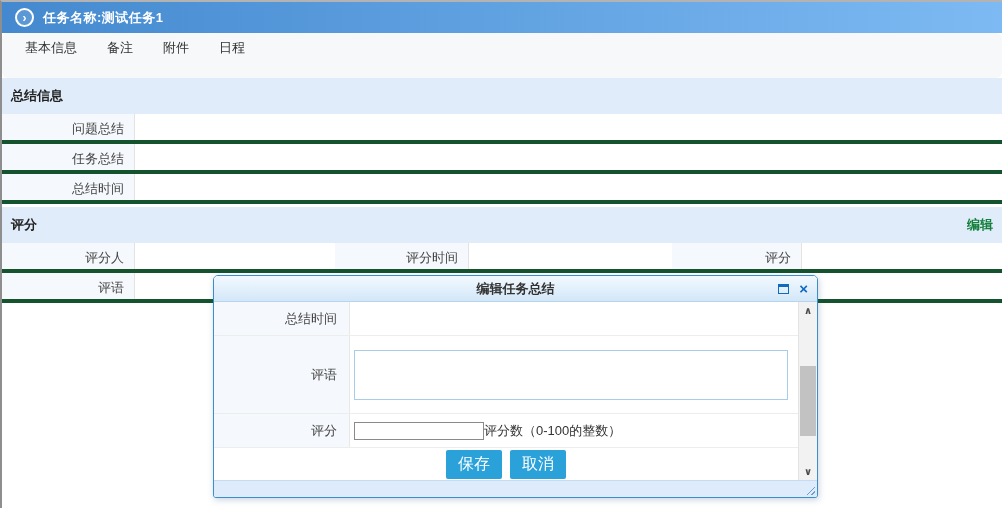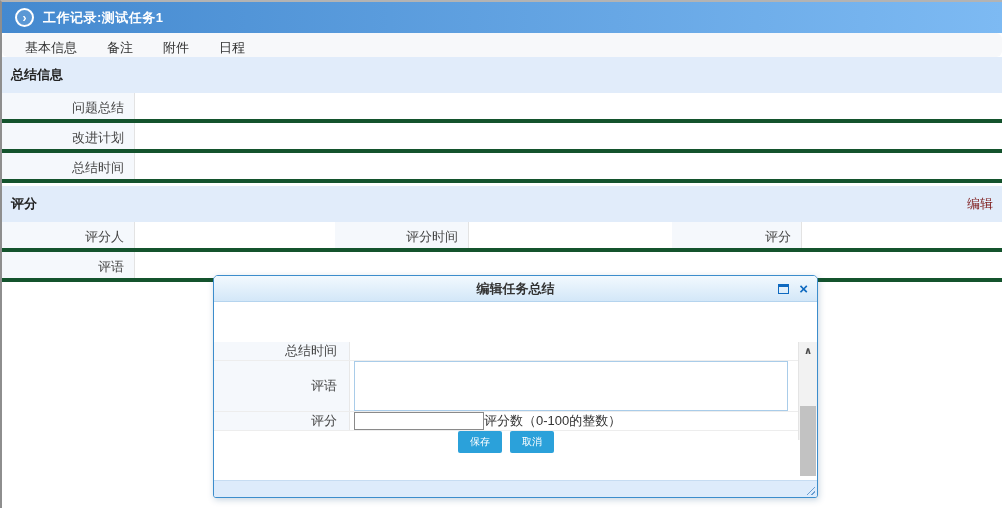--- a/index.html
+++ b/index.html
@@ -20,51 +20,51 @@
     background:linear-gradient(to right,#4489cf,#7dbaf3);
   }
   .tb-icon {
     width:19px; height:19px; border-radius:50%; border:2px solid #fff;
     background:rgba(255,255,255,0.12); color:#fff; font-weight:bold;
     display:flex; align-items:center; justify-content:center;
     font-size:12px; line-height:1; cursor:pointer; flex:0 0 auto;
   }
   .tb-title { color:#fff; font-weight:bold; letter-spacing:0.5px; }
   
-  .tabbar { height:24px; background:#f7f8fa; display:flex; padding-left:8px;border-radius:6px; }
+  .tabbar { height:45px; background:#f7f8fa; display:flex; padding-left:8px;border-radius:6px; }
   .tab {
     padding:0 15px; line-height:30px; color:#333; cursor:pointer; white-space:nowrap;
   }
   .tab.active { background:#d9e7f7; }
   
   .section-header {
     height:36px; background:#e1ecfa; display:flex; align-items:center;
     justify-content:space-between; padding:0 9px; font-weight:bold; color:#222;
   }
   .section-header.gap { margin-top:3px; }
-  .edit-link { color:#7f1d1d; font-weight:normal; text-decoration:none; cursor:pointer; }
+  .edit-link { color:#15803d; font-weight:bold; text-decoration:none; cursor:pointer; }
   .frow { display:flex; height:30px; border-bottom:4px solid #14532d; background:#fff;justify-content:center; }
   .fcell-label {
     background:#f5f8fc; border-right:1px solid #e3e3e3;
     text-align:right; padding-right:10px; line-height:29px; color:#444;
     flex:0 0 auto;
   }
   .fcell-value { line-height:29px; padding-left:6px; background:#fff; }
   .w-label1 { width:133px; }
   .w-val1   { width:200px; }
   .w-label2 { width:134px; }
   .w-val2   { width:203px; }
   .w-label3 { width:130px; }
   .grow { flex:1 1 auto; }
   
   .dialog {
     position:absolute; left:211px; top:273px; width:605px; height:223px;
     background:#fff; border:1px solid #3c8dcc; border-radius:5px 5px 3px 3px;
     box-shadow:1px 2px 6px rgba(40,90,140,0.25); z-index:10;
-    display:flex; flex-direction:column; overflow:hidden;gap:40px;
+    display:flex; flex-direction:column; overflow:hidden;
   }
   .dlg-titlebar {
     position:relative; height:26px; flex:0 0 auto;
     background:linear-gradient(#f2f9fe,#d3e7f8);
     border-bottom:1px solid #b5d4ee;
   }
   .dlg-title {
     position:absolute; left:0; right:0; top:0; line-height:25px;
     text-align:center; font-weight:bold; color:#333;
   }
@@ -99,21 +99,21 @@
   .dlg-row-score input {
     width:130px; height:18px; border:1px solid #8a8a8a;
     font-family:inherit; font-size:12px; padding:0 3px; outline:none;
   }
   .score-hint { color:#333; }
   .dlg-buttons {
     flex:1 1 auto; display:flex; align-items:center; justify-content:center; gap:8px;
   }
   .dlg-buttons button {
     background:#2ba1da; color:#fff; border:none; padding:4px 12px;
-    font-family:inherit; font-size:10px; border-radius:2px; cursor:pointer;
+    font-family:inherit; font-size:16px; border-radius:2px; cursor:pointer;
   }
   
   .dlg-scrollbar {
     flex:0 0 19px; background:#f2f2f2; border-left:1px solid #e4e4e4;
     display:flex; flex-direction:column;
   }
   .sb-arrow {
     height:17px; flex:0 0 auto; text-align:center; line-height:17px;
     font-size:10px; font-weight:bold; color:#4a4a4a; cursor:pointer;
   }
@@ -133,39 +133,39 @@
 </style>
 </head>
 <body>
 
 <div class="window">
 
   <div class="titlebar">
     <span class="tb-icon">
       <span>›</span>
     </span>
-    <span class="tb-title">工作记录:测试任务1</span>
+    <span class="tb-title">任务名称:测试任务1</span>
   </div>
 
   <div class="tabbar">
     <div class="tab">基本信息</div>
     <div class="tab">备注</div>
     <div class="tab">附件</div>
     <div class="tab">日程</div>
   </div>
 
   <div class="section-header">
     <span>总结信息</span>
   </div>
   <div class="frow">
     <div class="fcell-label w-label1">问题总结</div>
     <div class="fcell-value grow"></div>
   </div>
   <div class="frow">
-    <div class="fcell-label w-label1">改进计划</div>
+    <div class="fcell-label w-label1">任务总结</div>
     <div class="fcell-value grow"></div>
   </div>
   <div class="frow">
     <div class="fcell-label w-label1">总结时间</div>
     <div class="fcell-value grow"></div>
   </div>
 
   <div class="section-header gap">
     <span>评分</span>
     <a class="edit-link">编辑</a>

